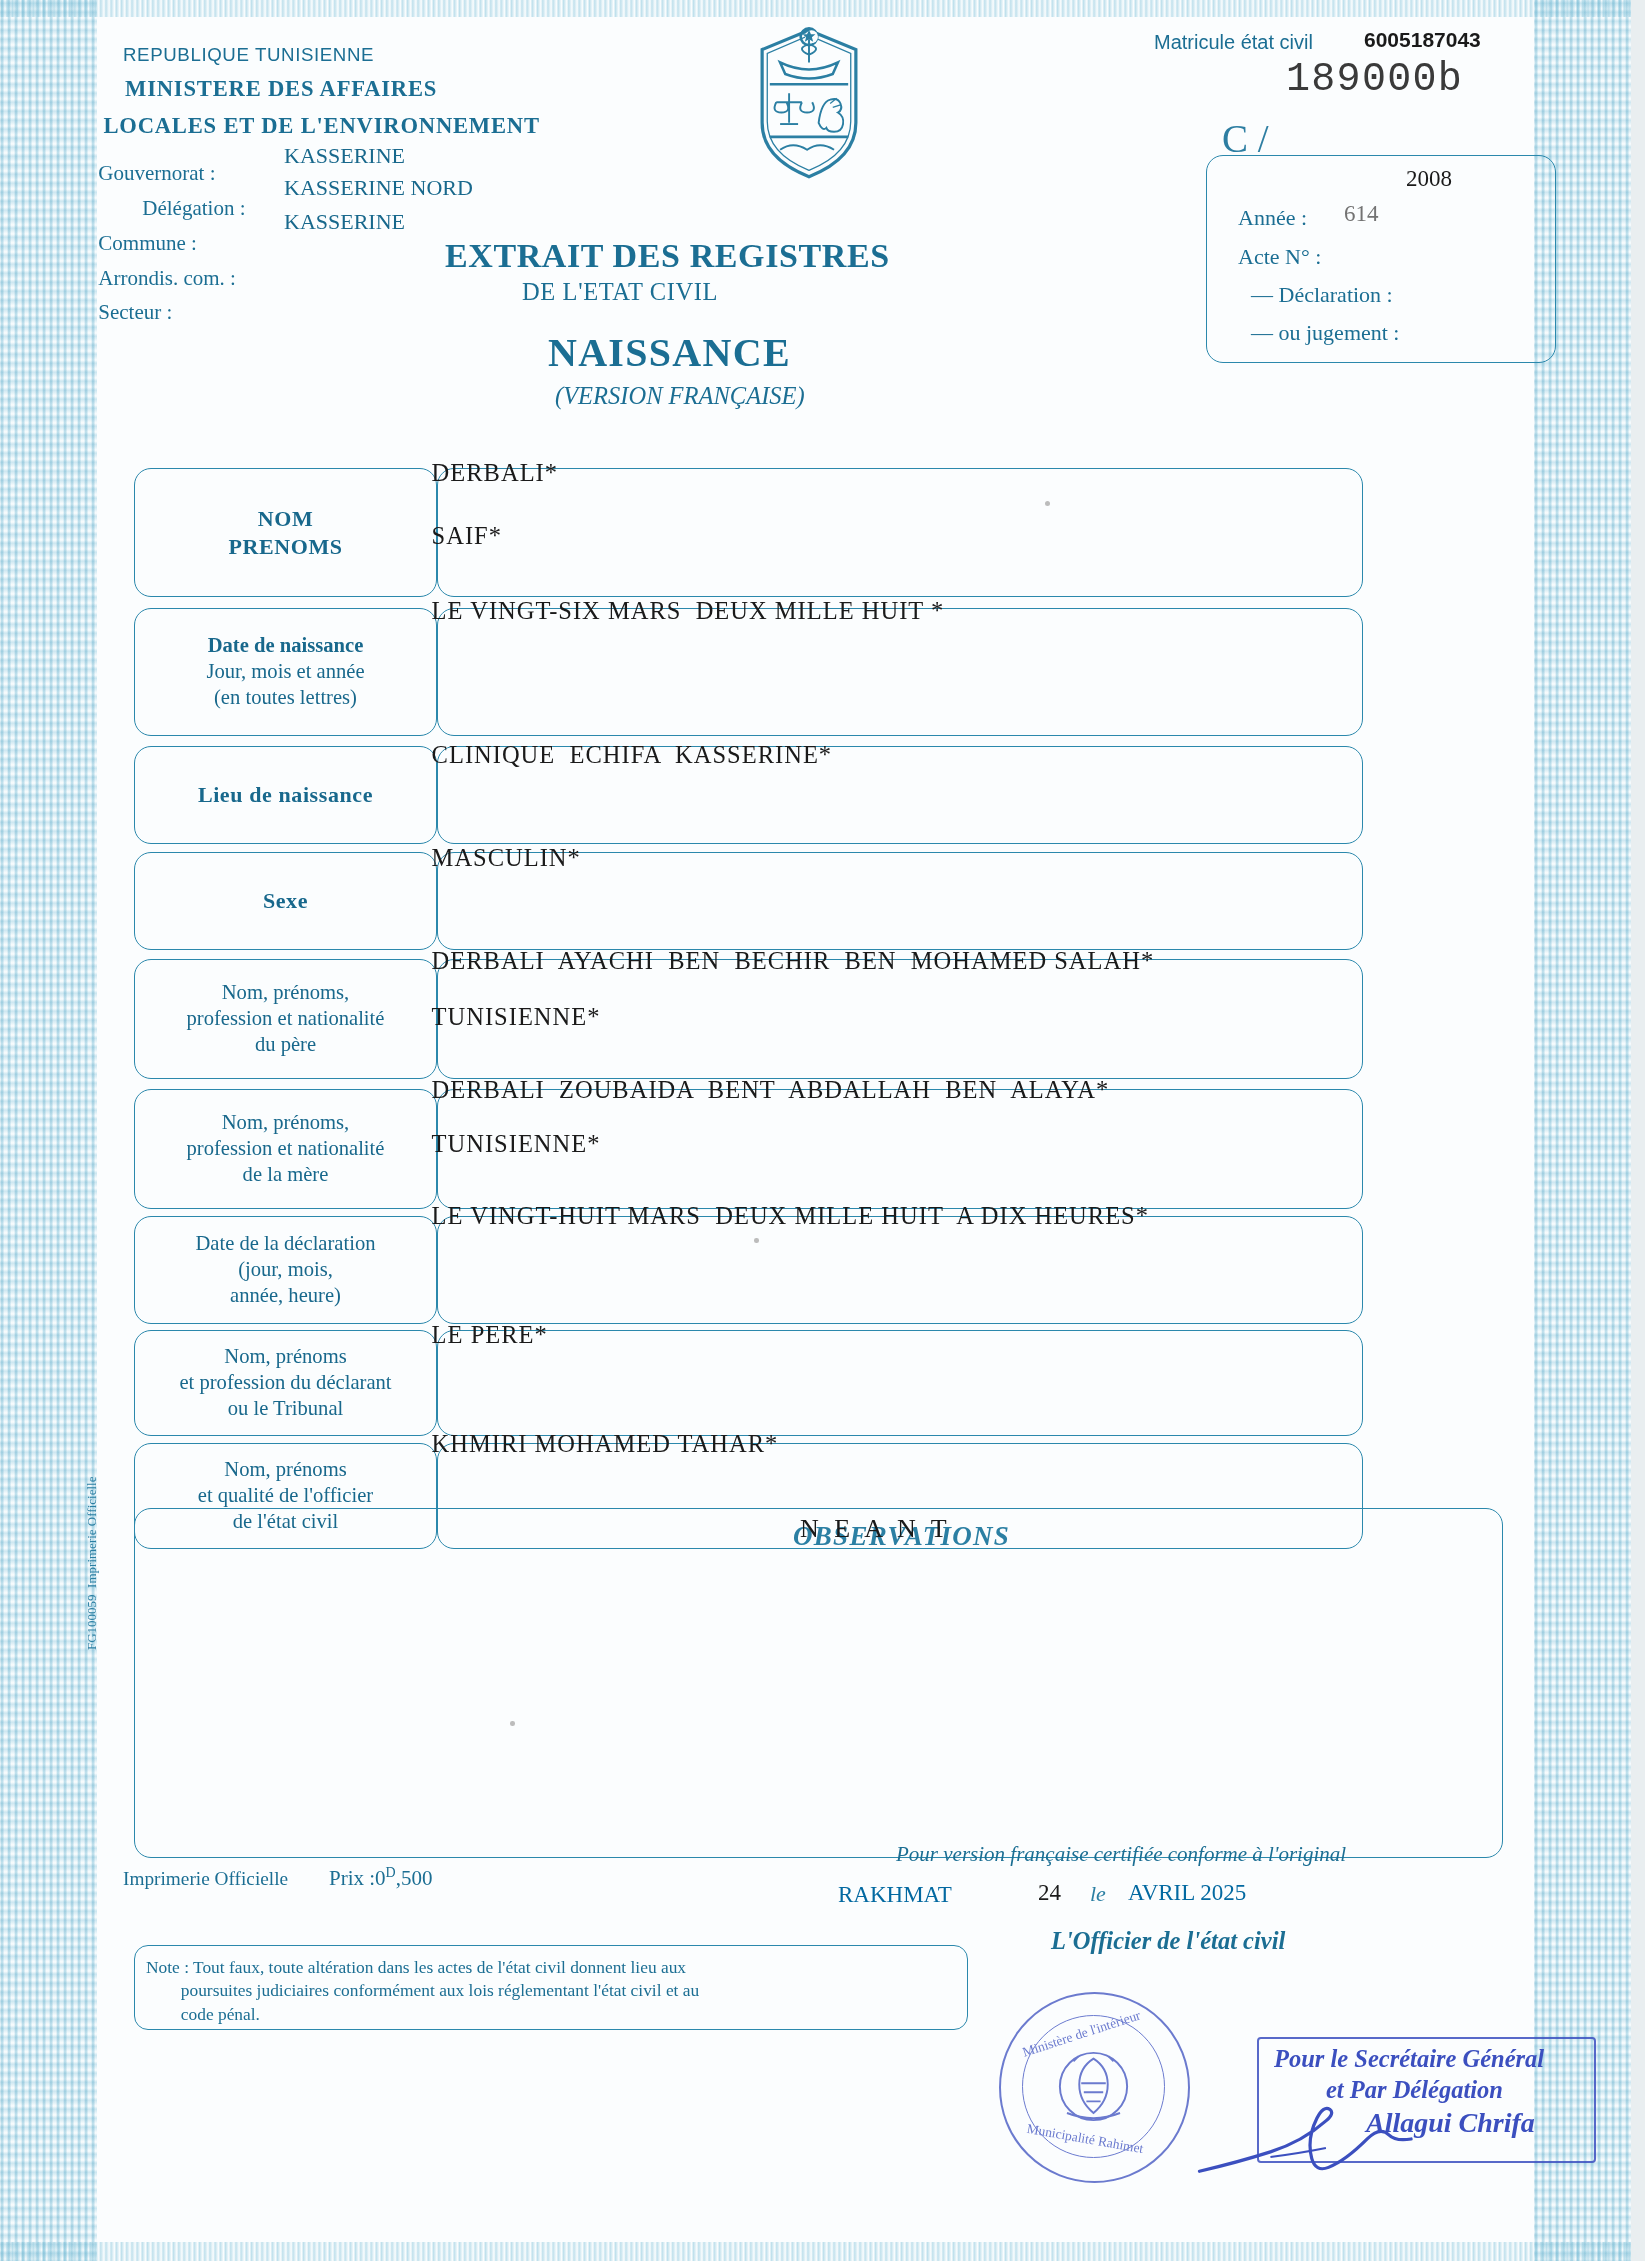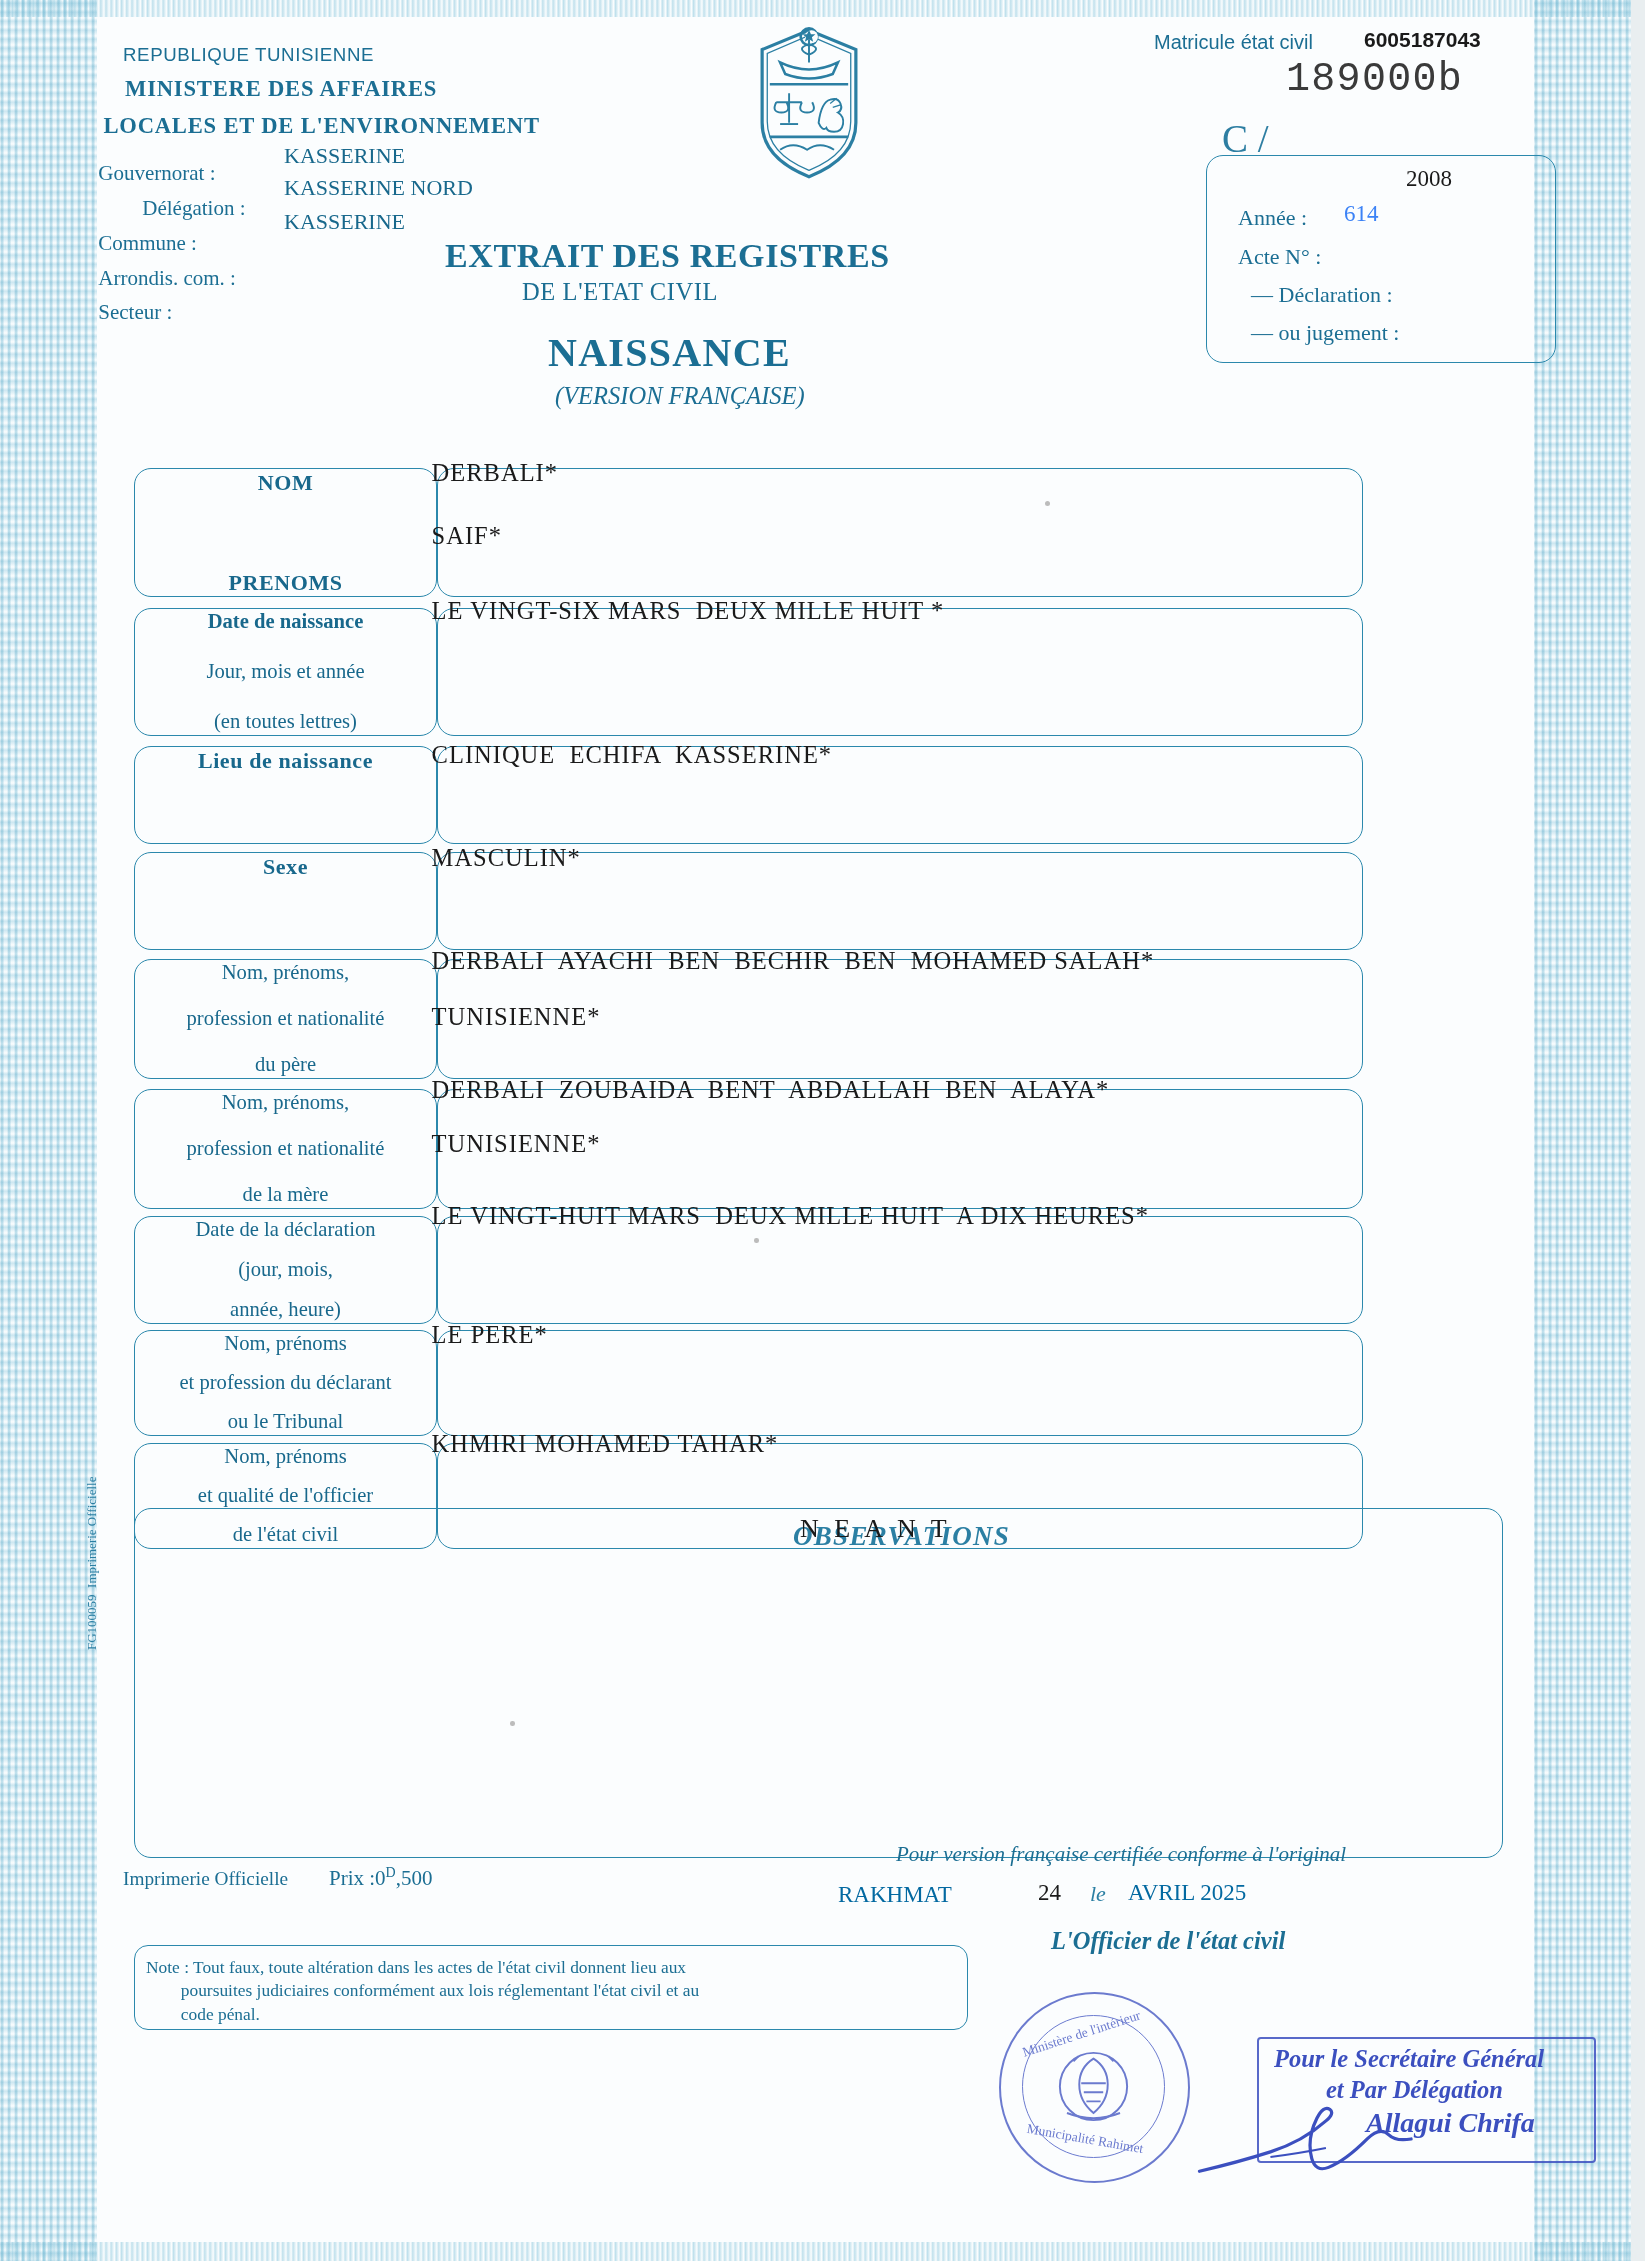--- a/index.html
+++ b/index.html
@@ -158,21 +158,21 @@
     border-radius: 17px;
     background: transparent;
   }
   .cell-label {
     left: 0;
     width: 303px;
     height: 100%;
     display: flex;
     flex-direction: column;
     align-items: center;
-    justify-content: space-between;
+    justify-content: center;
     text-align: center;
     color: #18688c;
     font-size: 20.6px;
     line-height: 1.25;
   }
   .cell-label.bold-lbl { font-weight: bold; font-size: 22px; letter-spacing: 0.6px;}
   .cell-value {
     left: 303px;
     width: 926px;
     height: 100%;
@@ -355,21 +355,21 @@
     <div class="t serif" id="title-version">(VERSION FRANÇAISE)</div>
 
     <div class="t" id="matricule-label">Matricule état civil</div>
     <div class="t" id="matricule-value" style="color:#1a1a1a">6005187043</div>
     <div class="t" id="serial-number">189000b</div>
     <div class="t serif" id="c-slash">C /</div>
 
     <div id="right-box"></div>
     <div class="t serif" id="year-2008" style="color:#1a1a1a">2008</div>
     <div class="t serif" id="lbl-annee">Année :</div>
-    <div class="t serif" id="val-annee" style="color:#3b82f6">614</div>
+    <div class="t serif" id="val-annee" style="color:#737373">614</div>
     <div class="t serif" id="lbl-acte">Acte N° :</div>
     <div class="t serif" id="lbl-declaration">— Déclaration :</div>
     <div class="t serif" id="lbl-jugement">— ou jugement :</div>
 
     <div class="row" style="top:468px;height:129px;">
       <div class="cell-label bold-lbl">
         <span>NOM</span>
         <span>PRENOMS</span>
       </div>
       <div class="cell-value">

